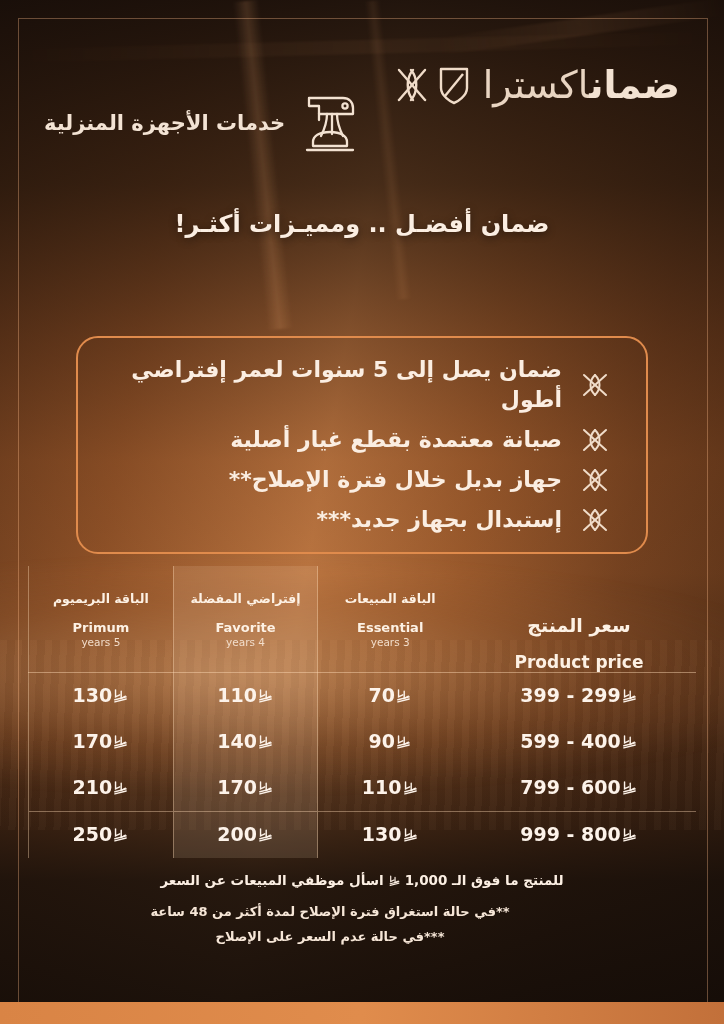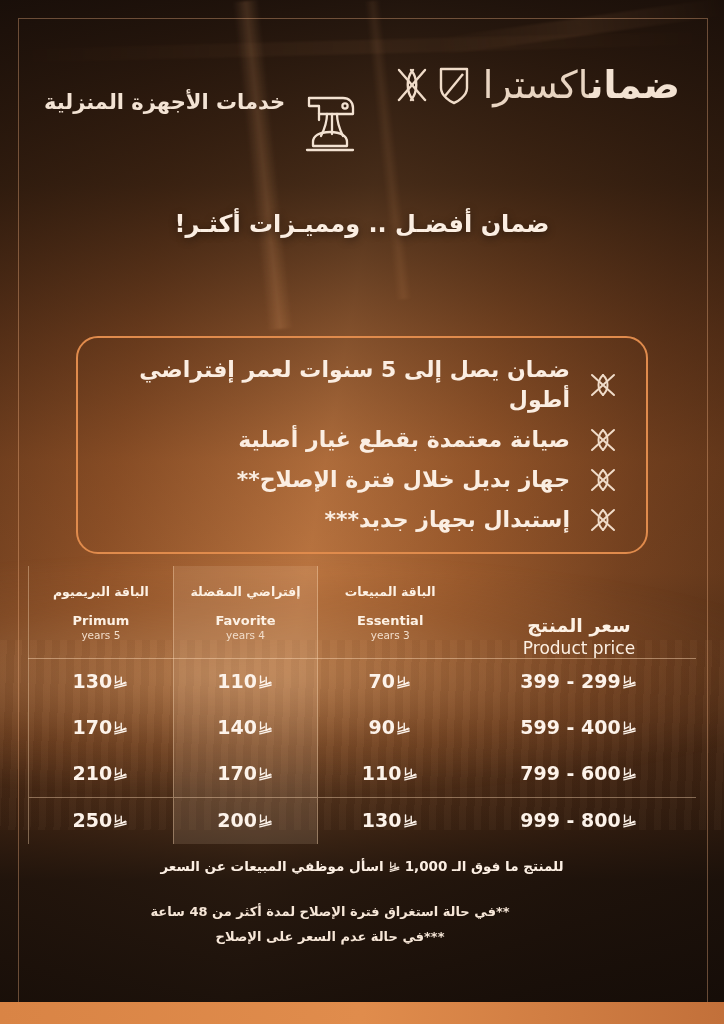--- a/index.html
+++ b/index.html
@@ -90,20 +90,21 @@
     letter-spacing: 0px;
     color: #f3e2d2;
     line-height: 1;
     white-space: nowrap;
   }
   .brand-title .light { font-weight: 400; color: #e9d5c2; }
   .svc {
     position: absolute;
     left: 44px; top: 38px;
     display: flex;
+    align-items: center;
     gap: 14px;
   }
   .svc-text {
     font-size: 21px;
     font-weight: 700;
     color: #f3e3d4;
     white-space: nowrap;
   }
 
   
@@ -120,21 +121,21 @@
   }
 
   
   .features {
     position: absolute;
     left: 76px; top: 336px;
     width: 572px; height: 218px;
     border: 2px solid #e08b4c;
     border-radius: 22px;
     box-sizing: border-box;
-    padding: 14px 28px 14px 26px;
+    padding: 14px 36px 14px 26px;
     display: flex;
     flex-direction: column;
     justify-content: center;
     gap: 10px;
   }
   .feature-row {
     display: flex;
     flex-direction: row;
     align-items: center;
     justify-content: flex-start;
@@ -167,21 +168,21 @@
     vertical-align: middle;
     color: #fdf3ea;
   }
   thead th {
     height: 58px;
     font-weight: 700;
   }
   .col-price { width: 186px; }
   .col-pack  { width: 114px; }
   .hdr-price-ar { font-size: 19px; font-weight: 700; color: #fdf1e4; display: block; margin-top: 48px; }
-  .hdr-price-en { font-size: 17px; font-weight: 400; color: #fdf1e4; display: block; margin-top: 2px; }
+  .hdr-price-en { font-size: 17px; font-weight: 700; color: #fdf1e4; display: block; margin-top: 16px; }
   .hdr-ar { font-size: 12.5px; font-weight: 700; color: #fdf1e4; display: block; }
   .hdr-en { font-size: 13px; font-weight: 700; color: #fdf1e4; display: block; margin-top: 14px; }
   .hdr-yr { font-size: 10.5px; font-weight: 400; color: #f2ddca; display: block; margin-top: 1px; }
   tbody td { height: 46px; font-size: 19px; font-weight: 700; }
   .cell {
     display: inline-flex;
     flex-direction: row;
     align-items: center;
     justify-content: center;
     white-space: nowrap;

